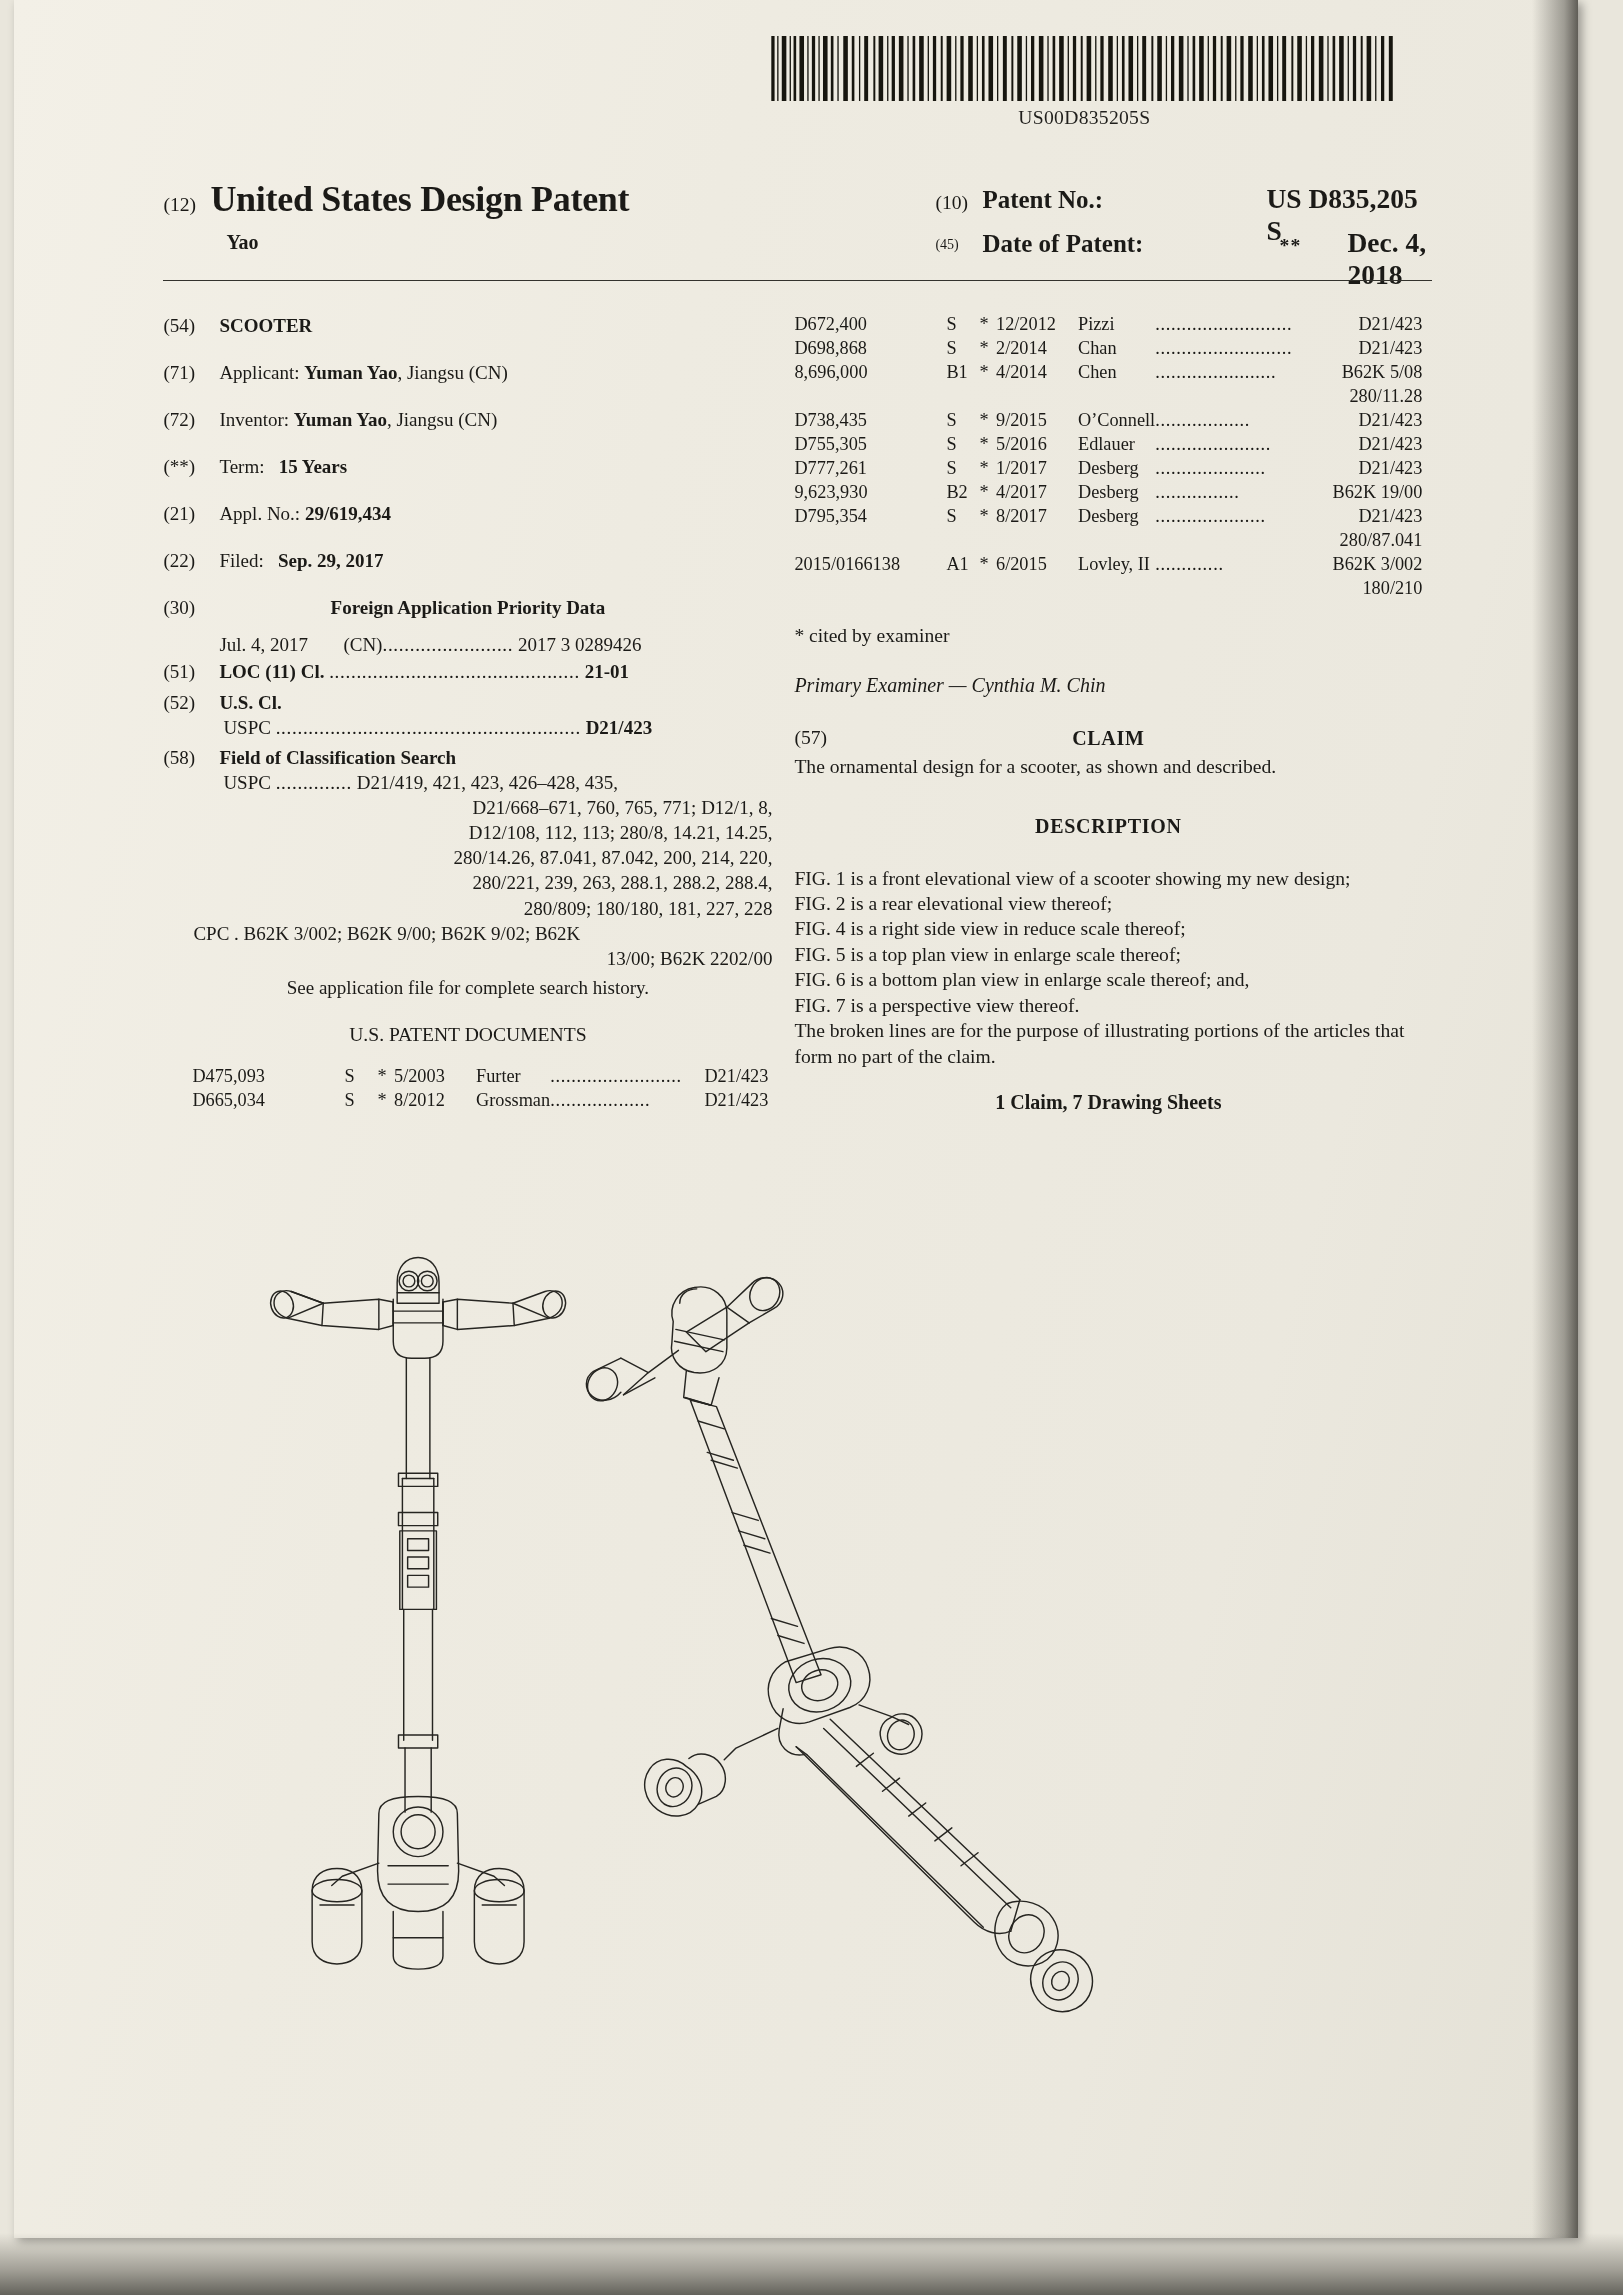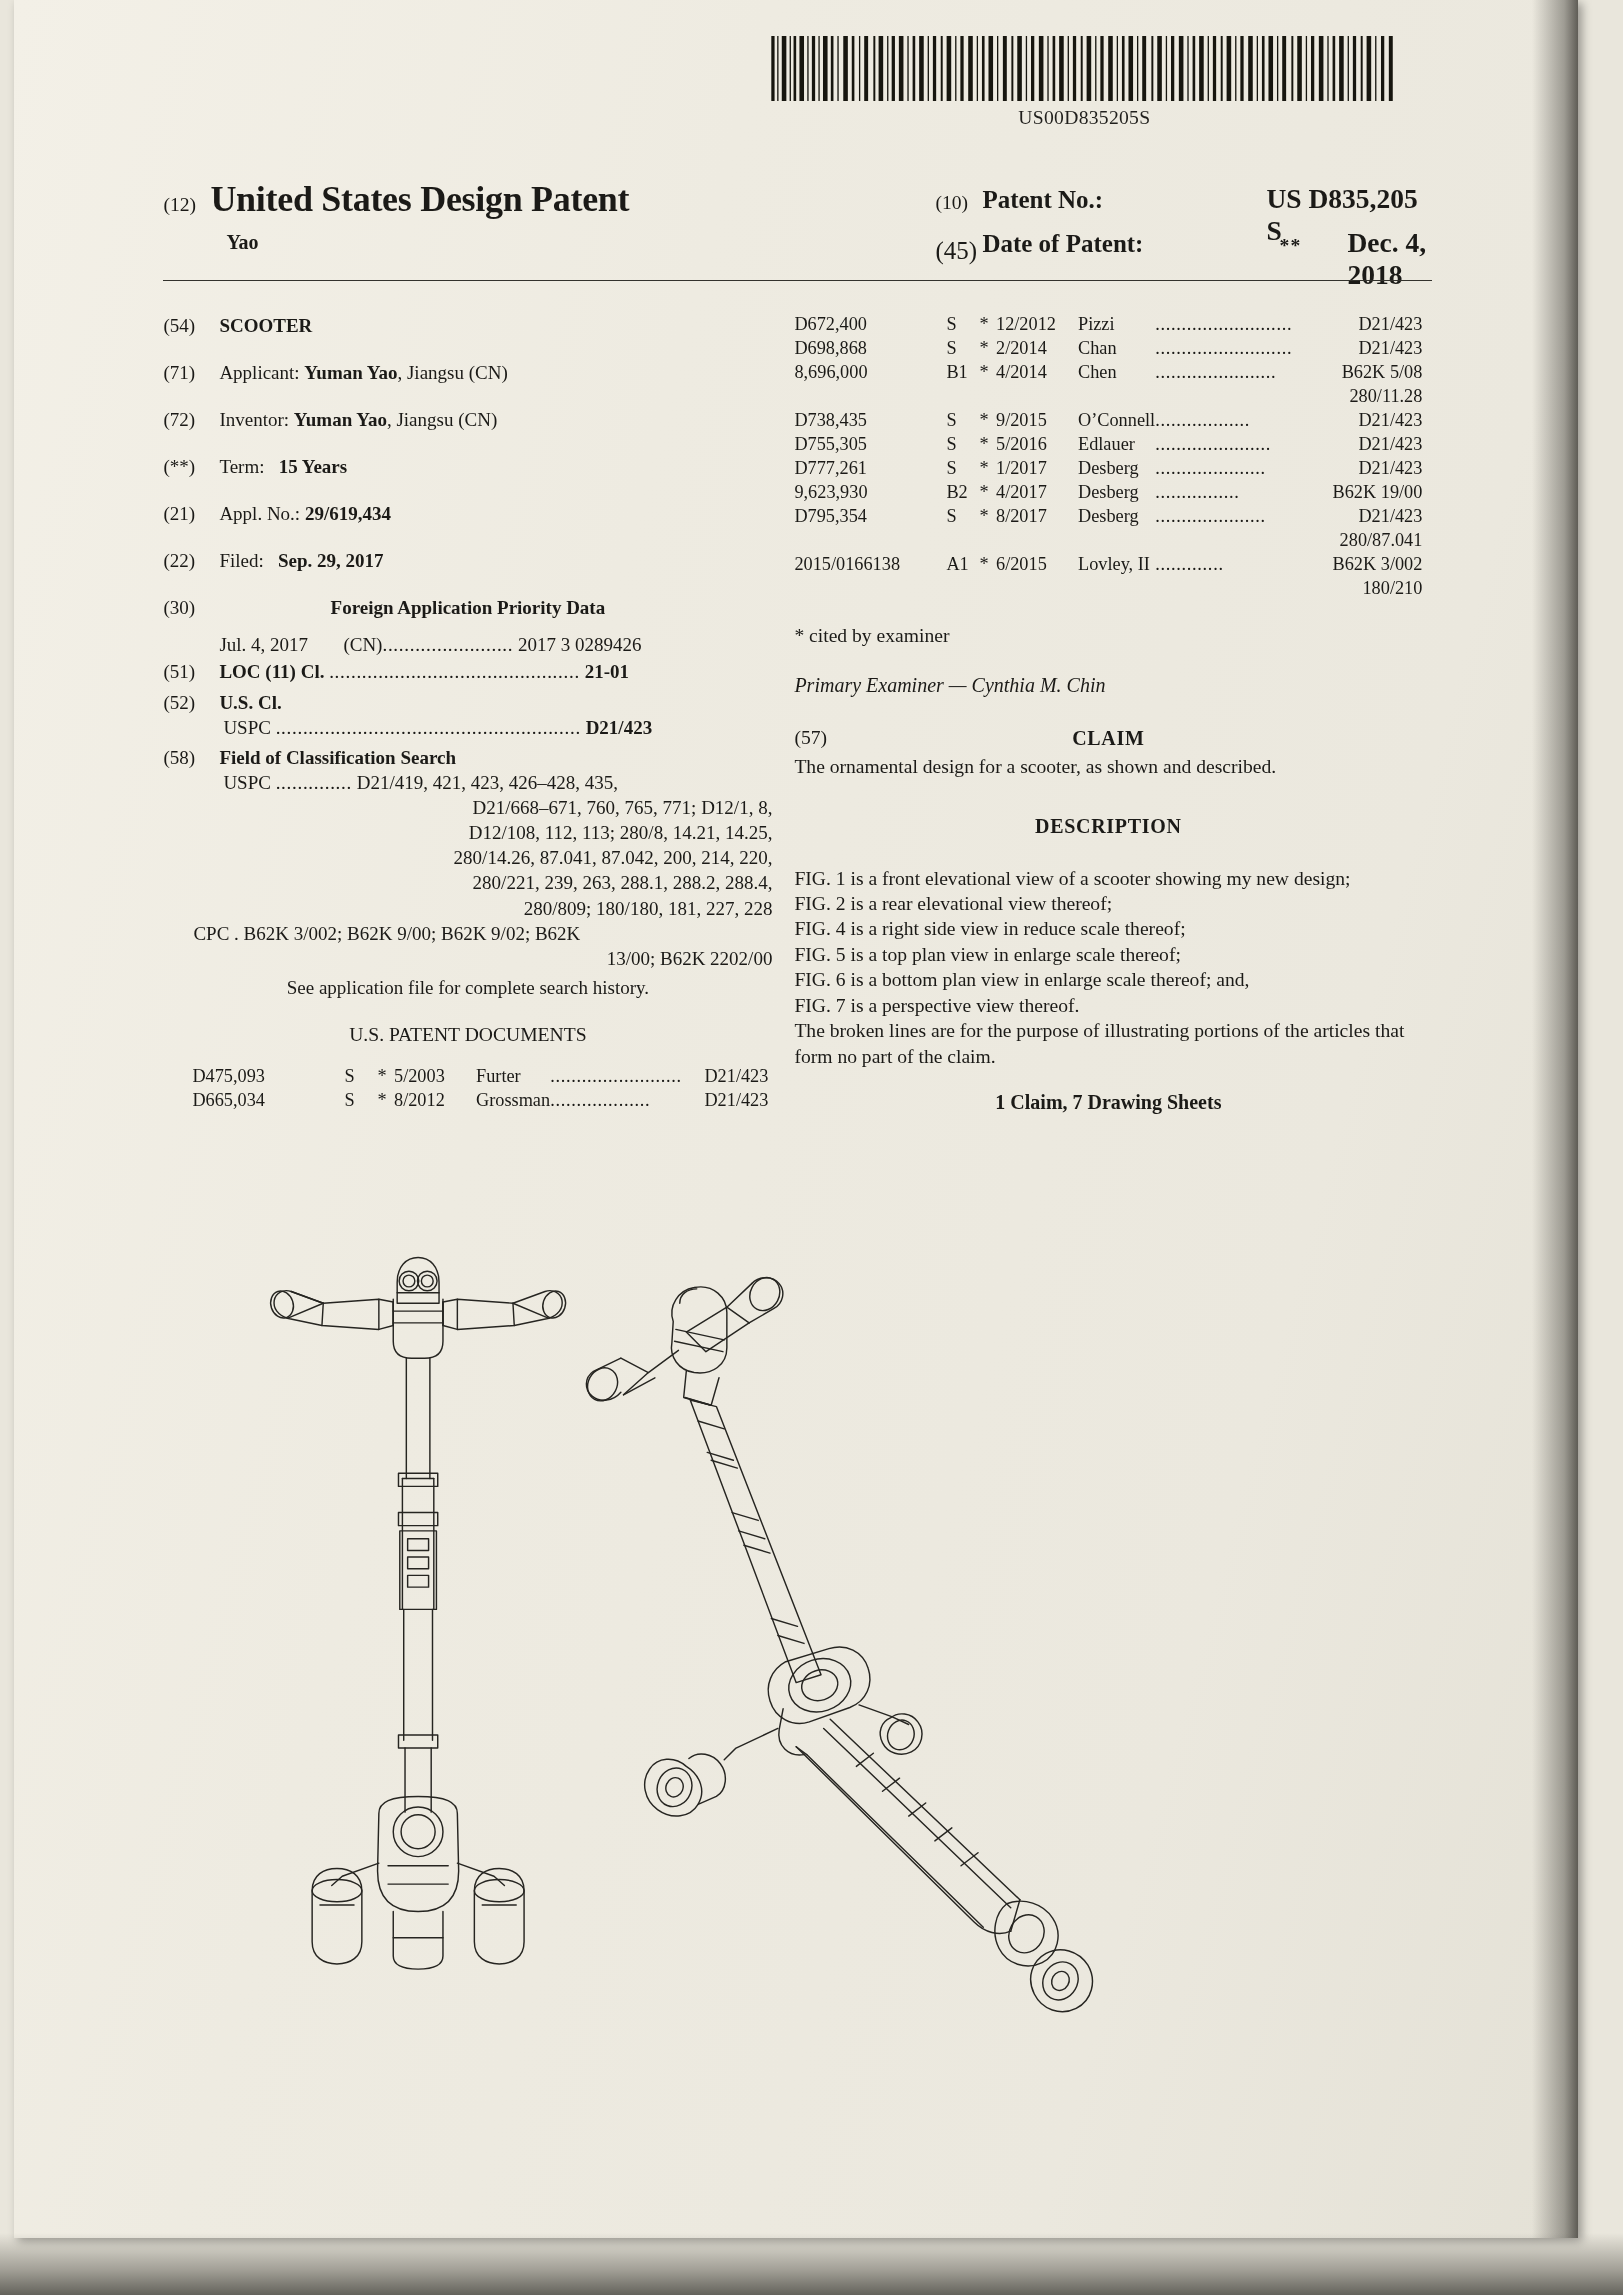--- a/index.html
+++ b/index.html
@@ -106,21 +106,21 @@
     position: absolute; left: 1103px; top: 5.2px;
     font-size: 27.5px; font-weight: bold;
   }
   .hdr-row2 { position: relative; height: 39px; margin-top: 10.5px; }
   .h-author {
     position: absolute; left: 47px; top: 1.3px;
     font-size: 20px; font-weight: bold; margin-left: 16px;
   }
   .h-45 {
     position: absolute; left: 772px; top: 7.9px;
-    font-size: 25px;
+    font-size: 14px;
   }
   .h-date-label {
     position: absolute; left: 819px; top: 0px;
     font-size: 25px; font-weight: bold;
   }
   .h-stars {
     position: absolute; left: 1116px; top: 5.2px;
     font-size: 19.6px; font-weight: bold; letter-spacing: 1.3px;
   }
   .h-date {

